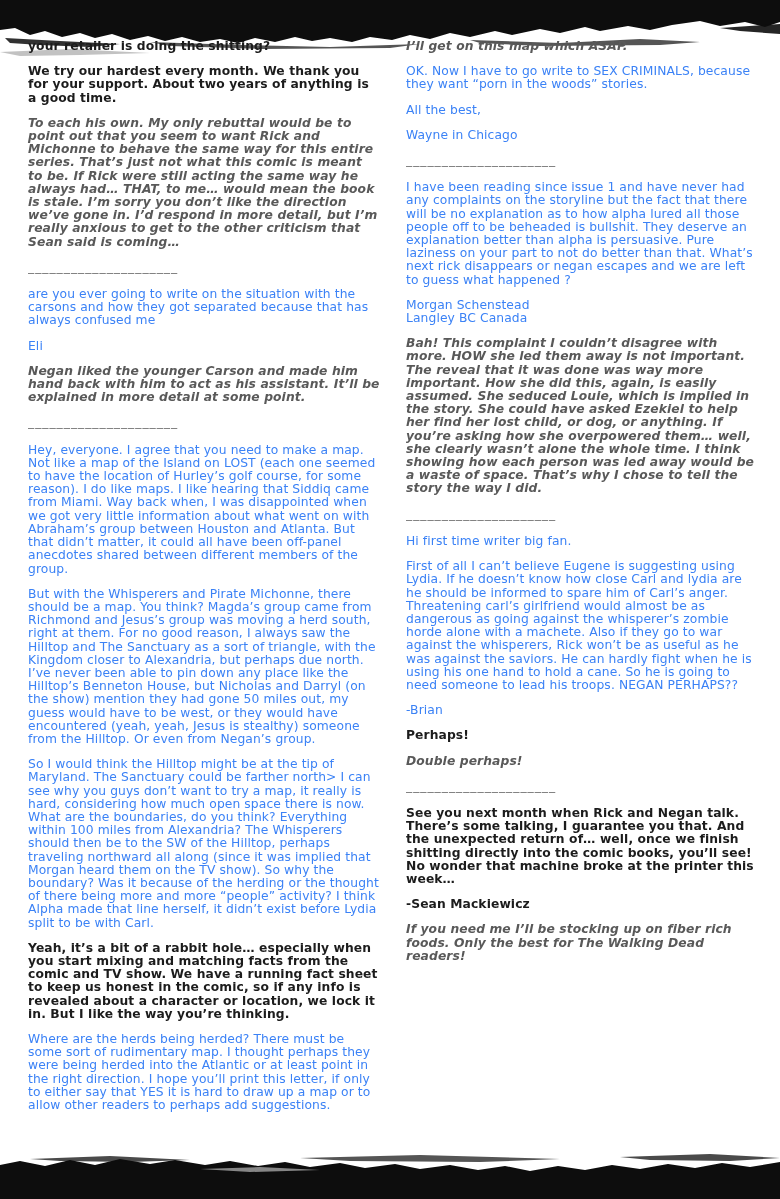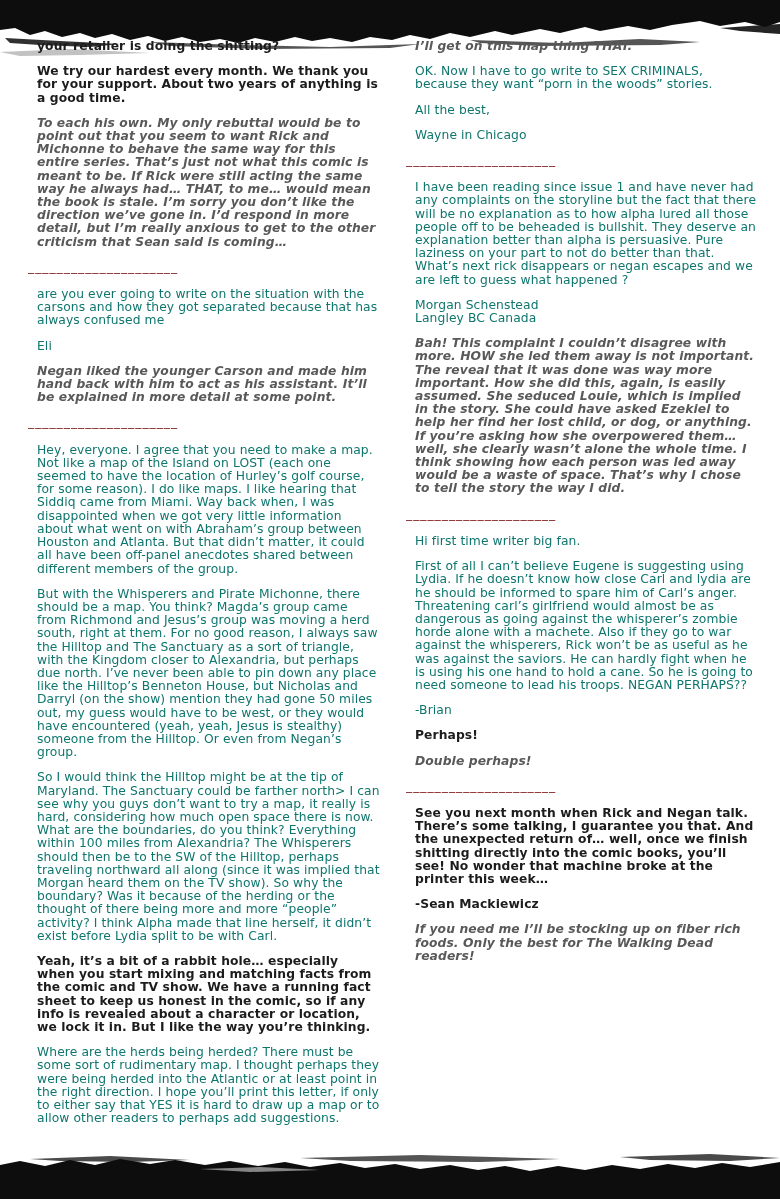--- a/index.html
+++ b/index.html
@@ -14,29 +14,29 @@
   #top-border{top:0;}
   #bottom-border{bottom:0;}
   #content{
     position:absolute;top:40px;left:28px;right:22px;
     display:flex;gap:26px;
   }
   .col{width:352px;flex:0 0 352px;}
   .para{
     font-size:12.3px;
     line-height:13.2px;
-    margin:0 0 12px 9px;
+    margin:0 0 12px 0;
     white-space:pre-line;
     letter-spacing:0.1px;
   }
-  .reader{color:#0f766e;font-weight:normal;}
+  .reader{color:#3b82f6;font-weight:normal;}
   .sean{color:#1c1c1c;font-weight:bold;}
   .kirkman{color:#595959;font-weight:bold;font-style:italic;}
   .divider{
-    color:#7f1d1d;
+    color:#737373;
     font-weight:normal;
     margin:2px 0 14px 0;
     letter-spacing:1px;
     white-space:nowrap;
     overflow:hidden;
   }
 </style>
 </head>
 <body>
 
@@ -69,21 +69,21 @@
         <div class="para reader">Eli</div>
         <div class="para kirkman">Negan liked the younger Carson and made him hand back with him to act as his assistant.  It’ll be explained in more detail at some point.</div>
         <div class="para divider">_____________________</div>
         <div class="para reader">Hey, everyone. I agree that you need to make a map. Not like a map of the Island on LOST (each one seemed to have the location of Hurley’s golf course, for some reason).  I do like maps. I like hearing that Siddiq came from Miami. Way back when, I was disappointed when we got very little information about what went on with Abraham’s group between Houston and Atlanta. But that didn’t matter, it could all have been off-panel anecdotes shared between different members of the group.</div>
         <div class="para reader">But with the Whisperers and Pirate Michonne, there should be a map. You think? Magda’s group came from Richmond and Jesus’s group was moving a herd south, right at them. For no good reason, I always saw the Hilltop and The Sanctuary as a sort of triangle, with the Kingdom closer to Alexandria, but perhaps due north. I’ve never been able to pin down any place like the Hilltop’s Benneton House, but Nicholas and Darryl (on the show) mention they had gone 50 miles out, my guess would have to be west, or they would have encountered (yeah, yeah, Jesus is stealthy) someone from the Hilltop. Or even from Negan’s group.</div>
         <div class="para reader">So I would think the Hilltop might be at the tip of Maryland. The Sanctuary could be farther north&gt; I can see why you guys don’t want to try a map, it really is hard, considering how much open space there is now. What are the boundaries, do you think? Everything within 100 miles from Alexandria? The Whisperers should then be to the SW of the Hilltop, perhaps traveling northward all along (since it was implied that Morgan heard them on the TV show). So why the boundary? Was it because of the herding or the thought of there being more and more “people” activity? I think Alpha made that line herself, it didn’t exist before Lydia split to be with Carl.</div>
         <div class="para sean">Yeah, it’s a bit of a rabbit hole… especially when you start mixing and matching facts from the comic and TV show. We have a running fact sheet to keep us honest in the comic, so if any info is revealed about a character or location, we lock it in. But I like the way you’re thinking.</div>
         <div class="para reader">Where are the herds being herded? There must be some sort of rudimentary map. I thought perhaps they were being herded into the Atlantic or at least point in the right direction. I hope you’ll print this letter, if only to either say that YES it is hard to draw up a map or to allow other readers to perhaps add suggestions.</div>
       </div>
     <div class="col">
-        <div class="para kirkman">I’ll get on this map thing THAT.</div>
+        <div class="para kirkman">I’ll get on this map which ASAP.</div>
         <div class="para reader">OK. Now I have to go write to SEX CRIMINALS, because they want “porn in the woods” stories.</div>
         <div class="para reader">All the best,</div>
         <div class="para reader">Wayne in Chicago</div>
         <div class="para divider">_____________________</div>
         <div class="para reader">I have been reading since issue 1 and have never had any complaints on the storyline but the fact that there will be no explanation as to how alpha lured all those people off to be beheaded is bullshit. They deserve an explanation better than alpha is persuasive. Pure laziness on your part to not do better than that. What’s next rick disappears or negan escapes and we are left to guess what happened ?</div>
         <div class="para reader">Morgan Schenstead
 Langley BC Canada</div>
         <div class="para kirkman">Bah!  This complaint I couldn’t disagree with more.  HOW she led them away is not important. The reveal that it was done was way more important.  How she did this, again, is easily assumed.  She seduced Louie, which is implied in the story.  She could have asked Ezekiel to help her find her lost child, or dog, or anything. If you’re asking how she overpowered them… well, she clearly wasn’t alone the whole time.  I think showing how each person was led away would be a waste of space.  That’s why I chose to tell the story the way I did.</div>
         <div class="para divider">_____________________</div>
         <div class="para reader">Hi first time writer big fan.</div>

